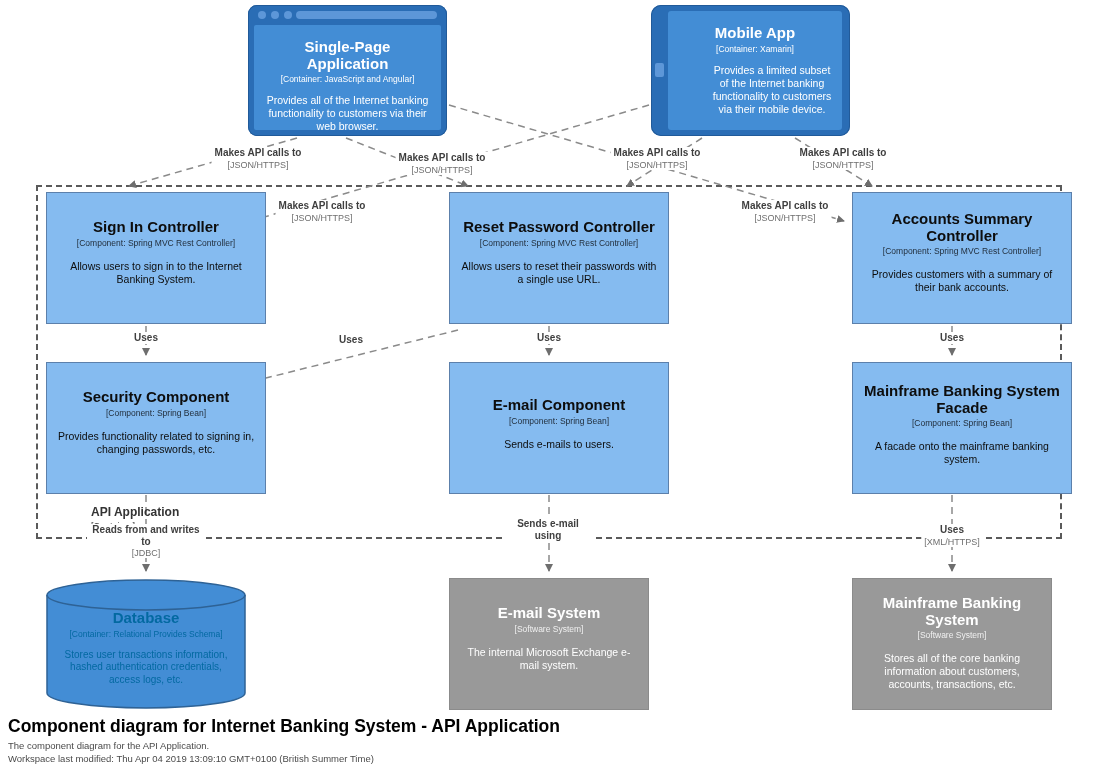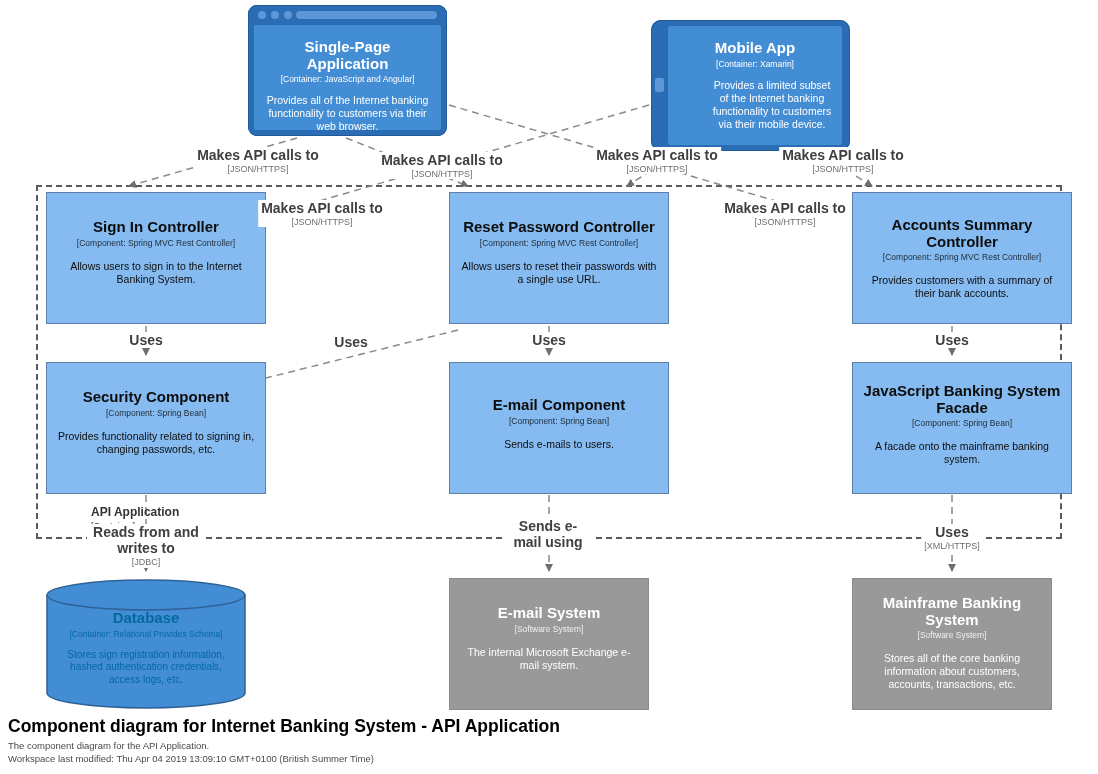--- a/index.html
+++ b/index.html
@@ -5,21 +5,21 @@
   html,body { margin:0; padding:0; background:#ffffff; }
   body { font-family: "Liberation Sans", "DejaVu Sans", sans-serif; }
   .canvas { position:relative; width:1098px; height:774px; background:#fff; overflow:hidden; }
 
   
   .boundary { position:absolute; border:2px dashed #5a5a5a; z-index:1; }
   svg.edges { position:absolute; left:0; top:0; z-index:2; }
   .node { position:absolute; z-index:3; box-sizing:border-box; text-align:center; }
   .elabel { position:absolute; z-index:4; transform:translateX(-50%); text-align:center;
             background:#ffffff; padding:0 3px; line-height:1.15; }
-  .el-main { font-weight:bold; font-size:14px; color:#3f3f3f; }
+  .el-main { font-weight:bold; font-size:10px; color:#3f3f3f; }
   .el-tech { font-size:9px; color:#6f6f6f; margin-top:1px; }
 
   
   .n-title { font-weight:bold; font-size:15px; line-height:1.1; }
   .n-meta  { font-size:8.5px; margin-top:2px; }
   .n-desc  { font-size:10.5px; margin-top:12px; line-height:1.25; }
 
   
   .component { width:220px; height:132px; background:#85bbf0; border:1.5px solid #5c80ab;
                color:#0d0d0d; padding:26px 10px 0 10px; }
@@ -104,74 +104,74 @@
       <span class="dot" style="left:36px;"></span>
       <span class="addr"></span>
     </div>
     <div class="browser-body">
       <div class="n-title">Single-Page Application</div>
       <div class="n-meta">[Container: JavaScript and Angular]</div>
       <div class="n-desc">Provides all of the Internet banking functionality to customers via their web browser.</div>
     </div>
   </div>
 
-  <div class="node mobile" style="left:651px; top:20px;">
+  <div class="node mobile" style="left:651px; top:5px;">
     <span class="mobile-btn"></span>
     <div class="mobile-screen">
       <div class="n-title">Mobile App</div>
       <div class="n-meta">[Container: Xamarin]</div>
       <div class="n-desc">Provides a limited subset of the Internet banking functionality to customers via their mobile device.</div>
     </div>
   </div>
 
   <div class="node component" style="left:46px; top:192px;">
     <div class="n-title">Sign In Controller</div>
     <div class="n-meta">[Component: Spring MVC Rest Controller]</div>
     <div class="n-desc">Allows users to sign in to the Internet Banking System.</div>
   </div>
 
   <div class="node component" style="left:449px; top:192px;">
     <div class="n-title">Reset Password Controller</div>
     <div class="n-meta">[Component: Spring MVC Rest Controller]</div>
     <div class="n-desc">Allows users to reset their passwords with a single use URL.</div>
   </div>
 
-  <div class="node component" style="left:852px; top:192px; padding-top:24px;">
+  <div class="node component" style="left:852px; top:192px; padding-top:18px;">
     <div class="n-title">Accounts Summary Controller</div>
     <div class="n-meta">[Component: Spring MVC Rest Controller]</div>
     <div class="n-desc">Provides customers with a summary of their bank accounts.</div>
   </div>
 
   <div class="node component" style="left:46px; top:362px;">
     <div class="n-title">Security Component</div>
     <div class="n-meta">[Component: Spring Bean]</div>
     <div class="n-desc">Provides functionality related to signing in, changing passwords, etc.</div>
   </div>
 
   <div class="node component" style="left:449px; top:362px; padding-top:34px;">
     <div class="n-title">E-mail Component</div>
     <div class="n-meta">[Component: Spring Bean]</div>
     <div class="n-desc">Sends e-mails to users.</div>
   </div>
 
   <div class="node component" style="left:852px; top:362px; padding-top:20px;">
-    <div class="n-title">JavaScript Banking System Facade</div>
+    <div class="n-title">Mainframe Banking System Facade</div>
     <div class="n-meta">[Component: Spring Bean]</div>
     <div class="n-desc">A facade onto the mainframe banking system.</div>
   </div>
 
   <div class="node cyl" style="left:46px; top:578px;">
     <svg width="200" height="132" viewBox="0 0 200 132">
       <path d="M1,17 A99,15 0 0 1 199,17 L199,115 A99,15 0 0 1 1,115 Z" fill="#438dd5" stroke="#2e6295" stroke-width="1.5"></path>
       <path d="M1,17 A99,15 0 0 0 199,17" fill="none" stroke="#2e6295" stroke-width="1.5"></path>
     </svg>
     <div class="cyl-text">
       <div class="n-title">Database</div>
       <div class="n-meta">[Container: Relational Provides Schema]</div>
-      <div class="n-desc">Stores sign registration information, hashed authentication credentials, access logs, etc.</div>
+      <div class="n-desc">Stores user transactions information, hashed authentication credentials, access logs, etc.</div>
     </div>
   </div>
 
   <div class="node syst" style="left:449px; top:578px;">
     <div class="n-title">E-mail System</div>
     <div class="n-meta">[Software System]</div>
     <div class="n-desc">The internal Microsoft Exchange e-mail system.</div>
   </div>
 
   <div class="node syst" style="left:852px; top:578px; padding-top:16px;">

